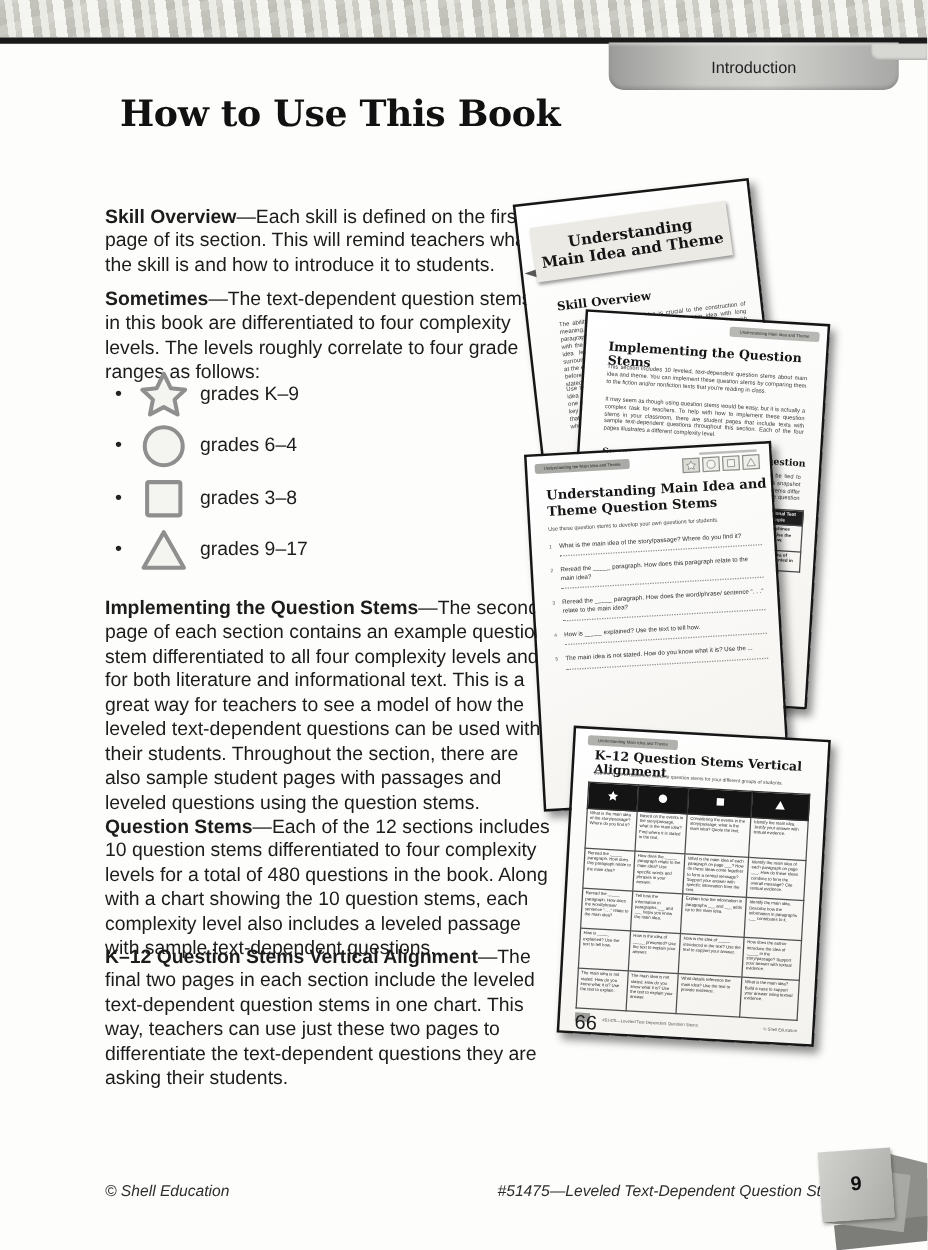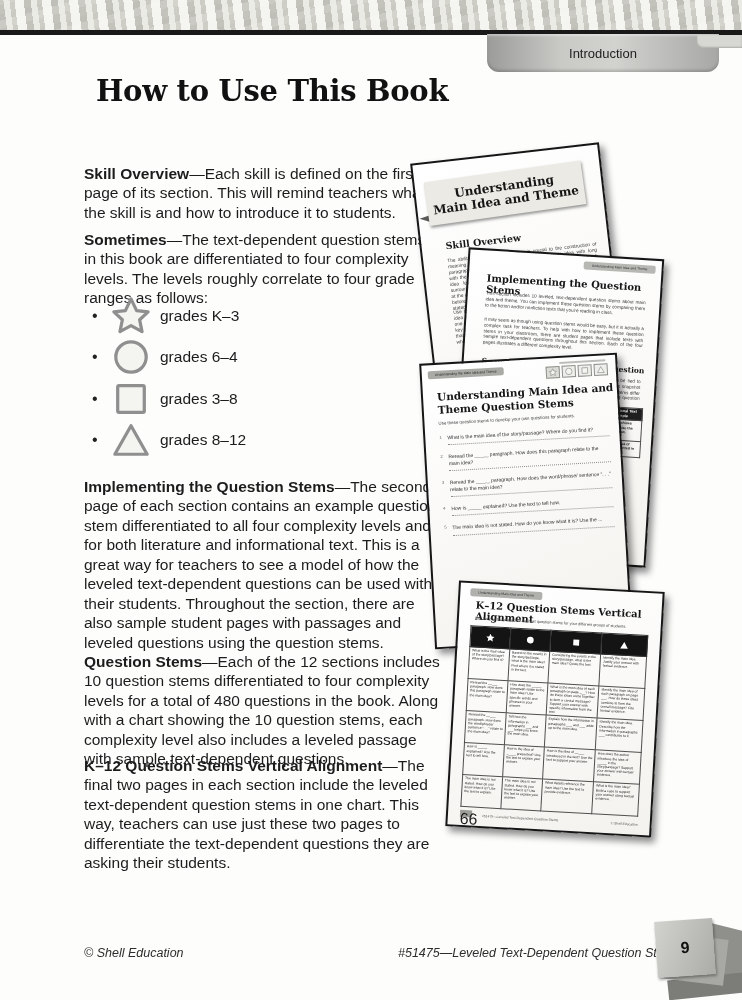--- a/index.html
+++ b/index.html
@@ -137,42 +137,42 @@
 
   <p class="para p0"><b>Skill Overview</b><span>—Each skill is defined on the first page of its section. This will remind teachers what the skill is and how to introduce it to students.</span></p>
 
   <p class="para p1"><b>Sometimes</b><span>—The text-dependent question stems in this book are differentiated to four complexity levels. The levels roughly correlate to four grade ranges as follows:</span></p>
 
   <div class="bullet-row br0">
     <span class="bdot">•</span>
     <span class="bshape"><svg viewBox="0 0 40 40">
           <polygon class="shape-o" points="20,2 25.9,14.3 38,15.6 29.1,23.9 31.6,36.4 20,30.2 8.4,36.4 10.9,23.9 2,15.6 14.1,14.3"></polygon>
         </svg></span>
-    <span class="blabel">grades K–3</span>
+    <span class="blabel">grades K–9</span>
   </div>
   <div class="bullet-row br1">
     <span class="bdot">•</span>
     <span class="bshape"><svg viewBox="0 0 40 40">
           <circle class="shape-o" cx="20" cy="20" r="16"></circle>
         </svg></span>
     <span class="blabel">grades 6–4</span>
   </div>
   <div class="bullet-row br2">
     <span class="bdot">•</span>
     <span class="bshape"><svg viewBox="0 0 40 40">
           <rect class="shape-o" x="6" y="6" width="28" height="28" rx="1.5"></rect>
         </svg></span>
     <span class="blabel">grades 3–8</span>
   </div>
   <div class="bullet-row br3">
     <span class="bdot">•</span>
     <span class="bshape"><svg viewBox="0 0 40 40">
           <polygon class="shape-o" points="20,5 37,35 3,35"></polygon>
         </svg></span>
-    <span class="blabel">grades 8–12</span>
+    <span class="blabel">grades 9–17</span>
   </div>
 
   <p class="para p2"><b>Implementing the Question Stems</b><span>—The second page of each section contains an example question stem differentiated to all four complexity levels and for both literature and informational text. This is a great way for teachers to see a model of how the leveled text-dependent questions can be used with their students. Throughout the section, there are also sample student pages with passages and leveled questions using the question stems.</span></p>
 
   <p class="para p3"><b>Question Stems</b><span>—Each of the 12 sections includes 10 question stems differentiated to four complexity levels for a total of 480 questions in the book. Along with a chart showing the 10 question stems, each complexity level also includes a leveled passage with sample text-dependent questions.</span></p>
 
   <p class="para p4"><b>K–12 Question Stems Vertical Alignment</b><span>—The final two pages in each section include the leveled text-dependent question stems in one chart. This way, teachers can use just these two pages to differentiate the text-dependent questions they are asking their students.</span></p>
 
   <div class="thumb thumb1">
     <div class="banner-fold"></div>

